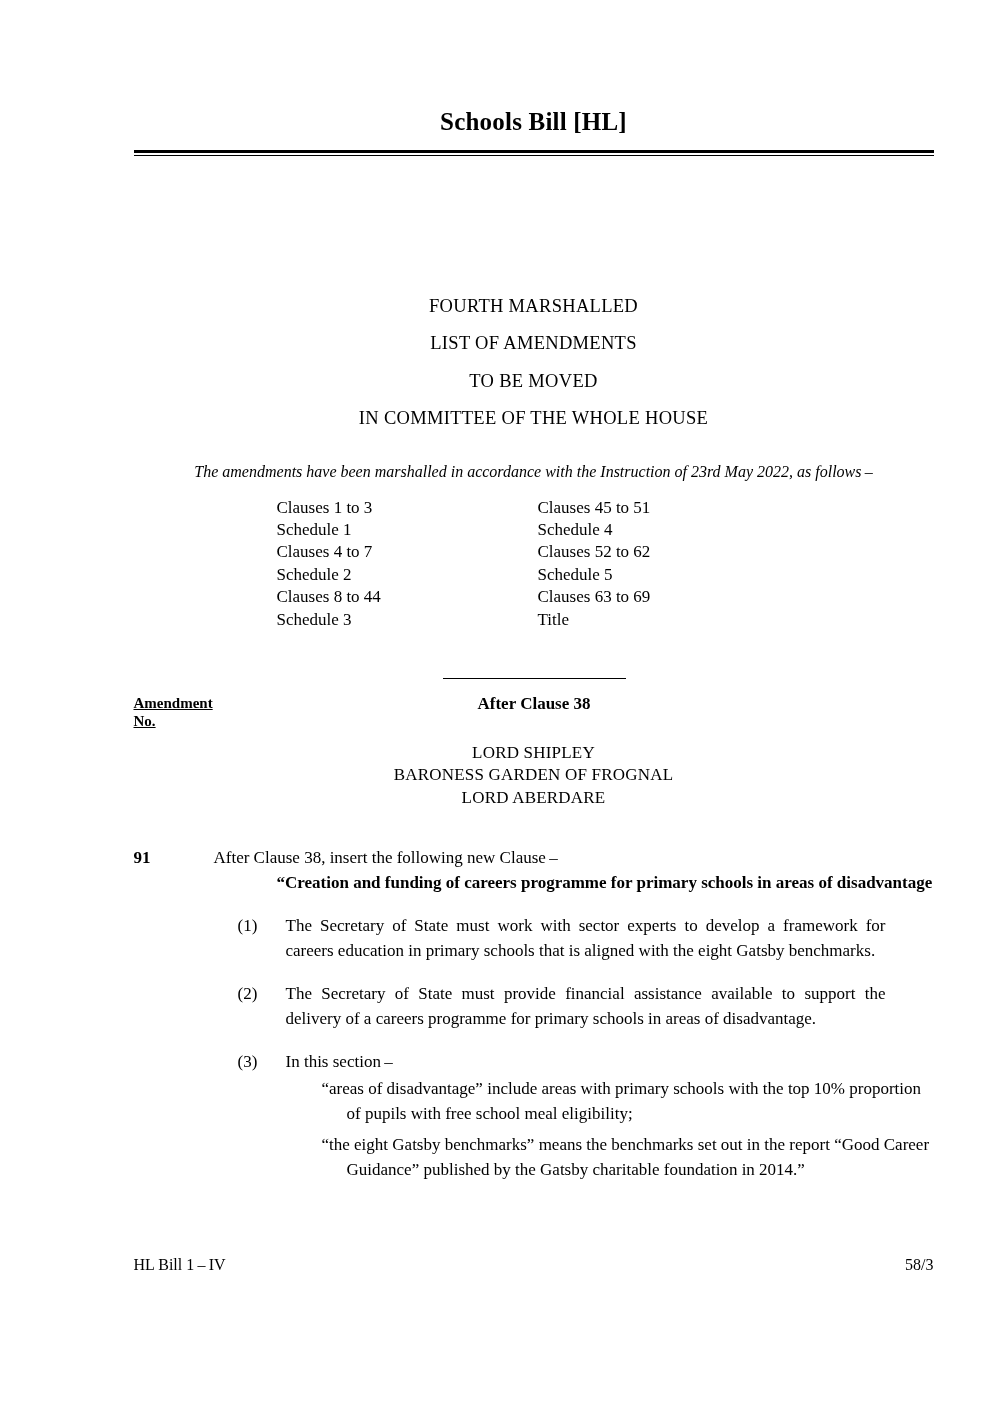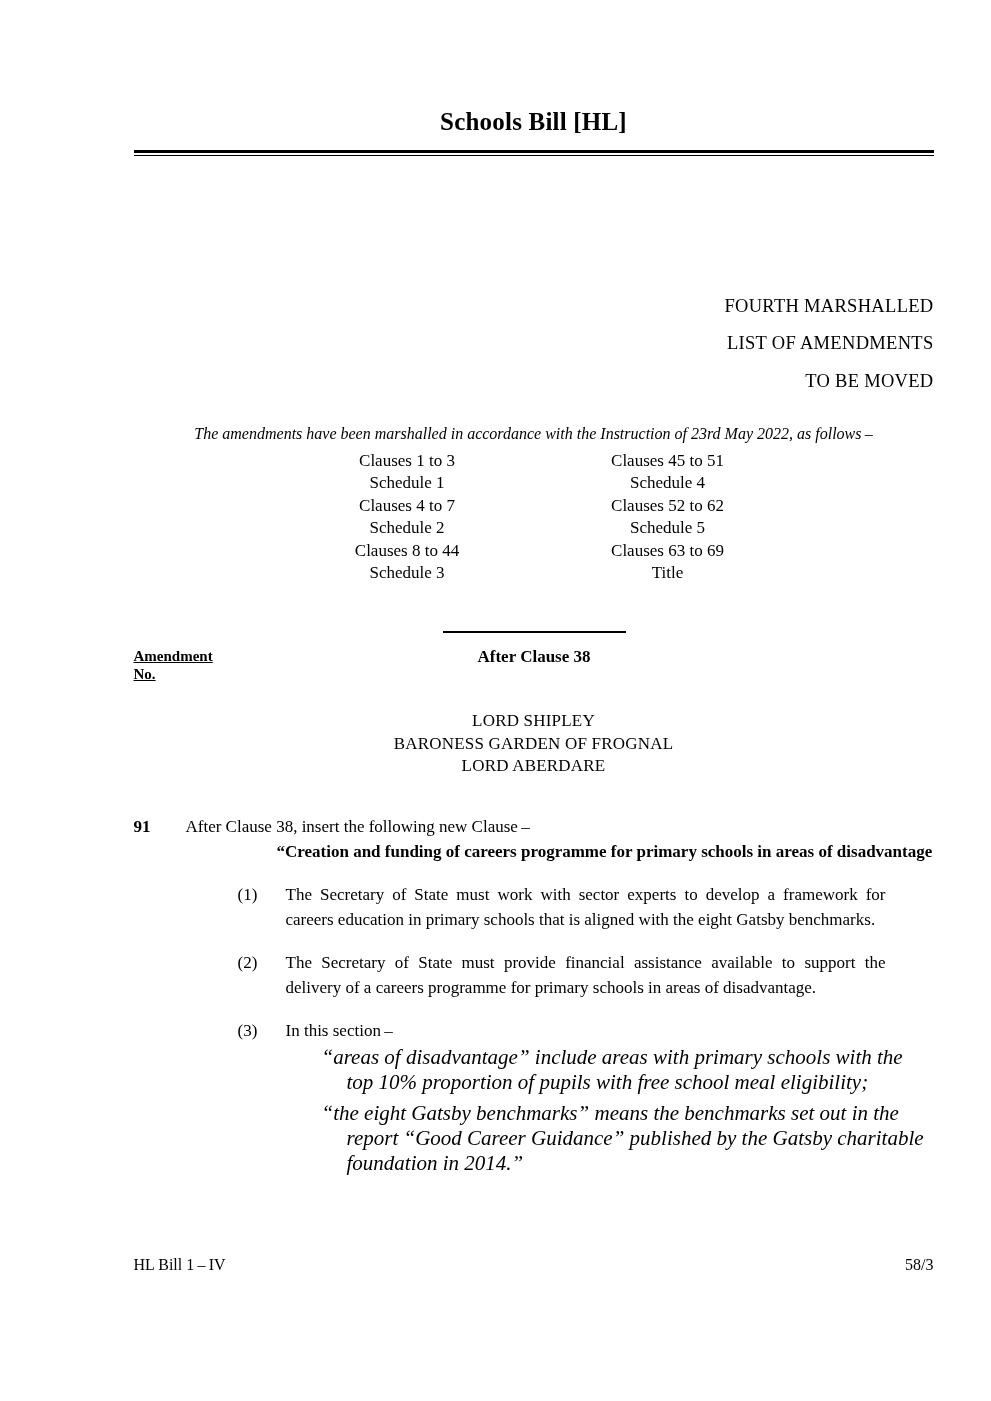--- a/index.html
+++ b/index.html
@@ -53,38 +53,36 @@
 
   
   .heading-block {
     margin-top: 132px;
     text-align: center;
   }
   .heading-block .hline {
     font-size: 18.5px;
     line-height: 37.5px;
     letter-spacing: 0.3px;
-    text-align: right;
   }
 
   .instruction {
     margin-top: 24px;
     text-align: center;
     font-style: italic;
     font-size: 16px;
     line-height: 20px;
     white-space: nowrap;
   }
 
   
   .clause-table {
-    margin-top: 6px;
+    margin-top: 15px;
     margin-left: 143px;
     border-collapse: collapse;
-    text-align: center;
   }
   .clause-table td {
     font-size: 17px;
     line-height: 22.4px;
     padding: 0;
     vertical-align: top;
     white-space: nowrap;
   }
   .clause-table td.col1 { width: 261px; }
   .clause-table td.col2 { width: 260px; }
@@ -131,21 +129,21 @@
     left: 264px;
     top: 25px;
     width: 273px;
     text-align: center;
     font-size: 17px;
     font-weight: bold;
   }
 
   
   .sponsors {
-    margin-top: 30px;
+    margin-top: 15px;
     text-align: center;
   }
   .sponsors .sname {
     font-size: 17px;
     line-height: 22.5px;
     letter-spacing: 0.2px;
   }
 
   
   .amendment {
@@ -154,21 +152,21 @@
   }
   .amd-num {
     position: absolute;
     left: 0;
     top: 0;
     font-size: 17px;
     font-weight: bold;
     line-height: 25px;
   }
   .amd-intro {
-    margin-left: 52px;
+    margin-left: 80px;
     font-size: 17px;
     line-height: 25px;
   }
   .amd-heading {
     margin-left: 143px;
     font-size: 17px;
     font-weight: bold;
     line-height: 25px;
     text-align: left;
   }
@@ -188,27 +186,26 @@
     position: absolute;
     left: 0;
     top: 0;
   }
   .subsec.no-justify { text-align: left; }
 
   .definition {
     margin-left: 188px;
     margin-top: 6px;
     width: 612px;
-    font-size: 21px;
+    font-size: 17px;
     line-height: 25px;
     text-indent: -25px;
     padding-left: 25px;
     text-align: left;
     box-sizing: border-box;
-    font-style: italic;
   }
   .definition.first { margin-top: 2px; }
 
   
   .footer {
     position: absolute;
     left: 0;
     top: 1256px;
     width: 800px;
     font-size: 16px;
@@ -231,20 +228,21 @@
 
     <div class="rule-double">
       <div class="thick"></div>
       <div class="thin"></div>
     </div>
 
     <div class="heading-block">
       <div class="hline">FOURTH MARSHALLED</div>
       <div class="hline">LIST OF AMENDMENTS</div>
       <div class="hline">TO BE MOVED</div>
+      <div class="hline">IN COMMITTEE OF THE WHOLE HOUSE</div>
     </div>
 
     <div class="instruction">The amendments have been marshalled in accordance with the Instruction of 23rd May 2022, as follows –</div>
 
     <table class="clause-table">
       <tbody>
         <tr>
           <td class="col1">Clauses 1 to 3</td>
           <td class="col2">Clauses 45 to 51</td>
         </tr>

